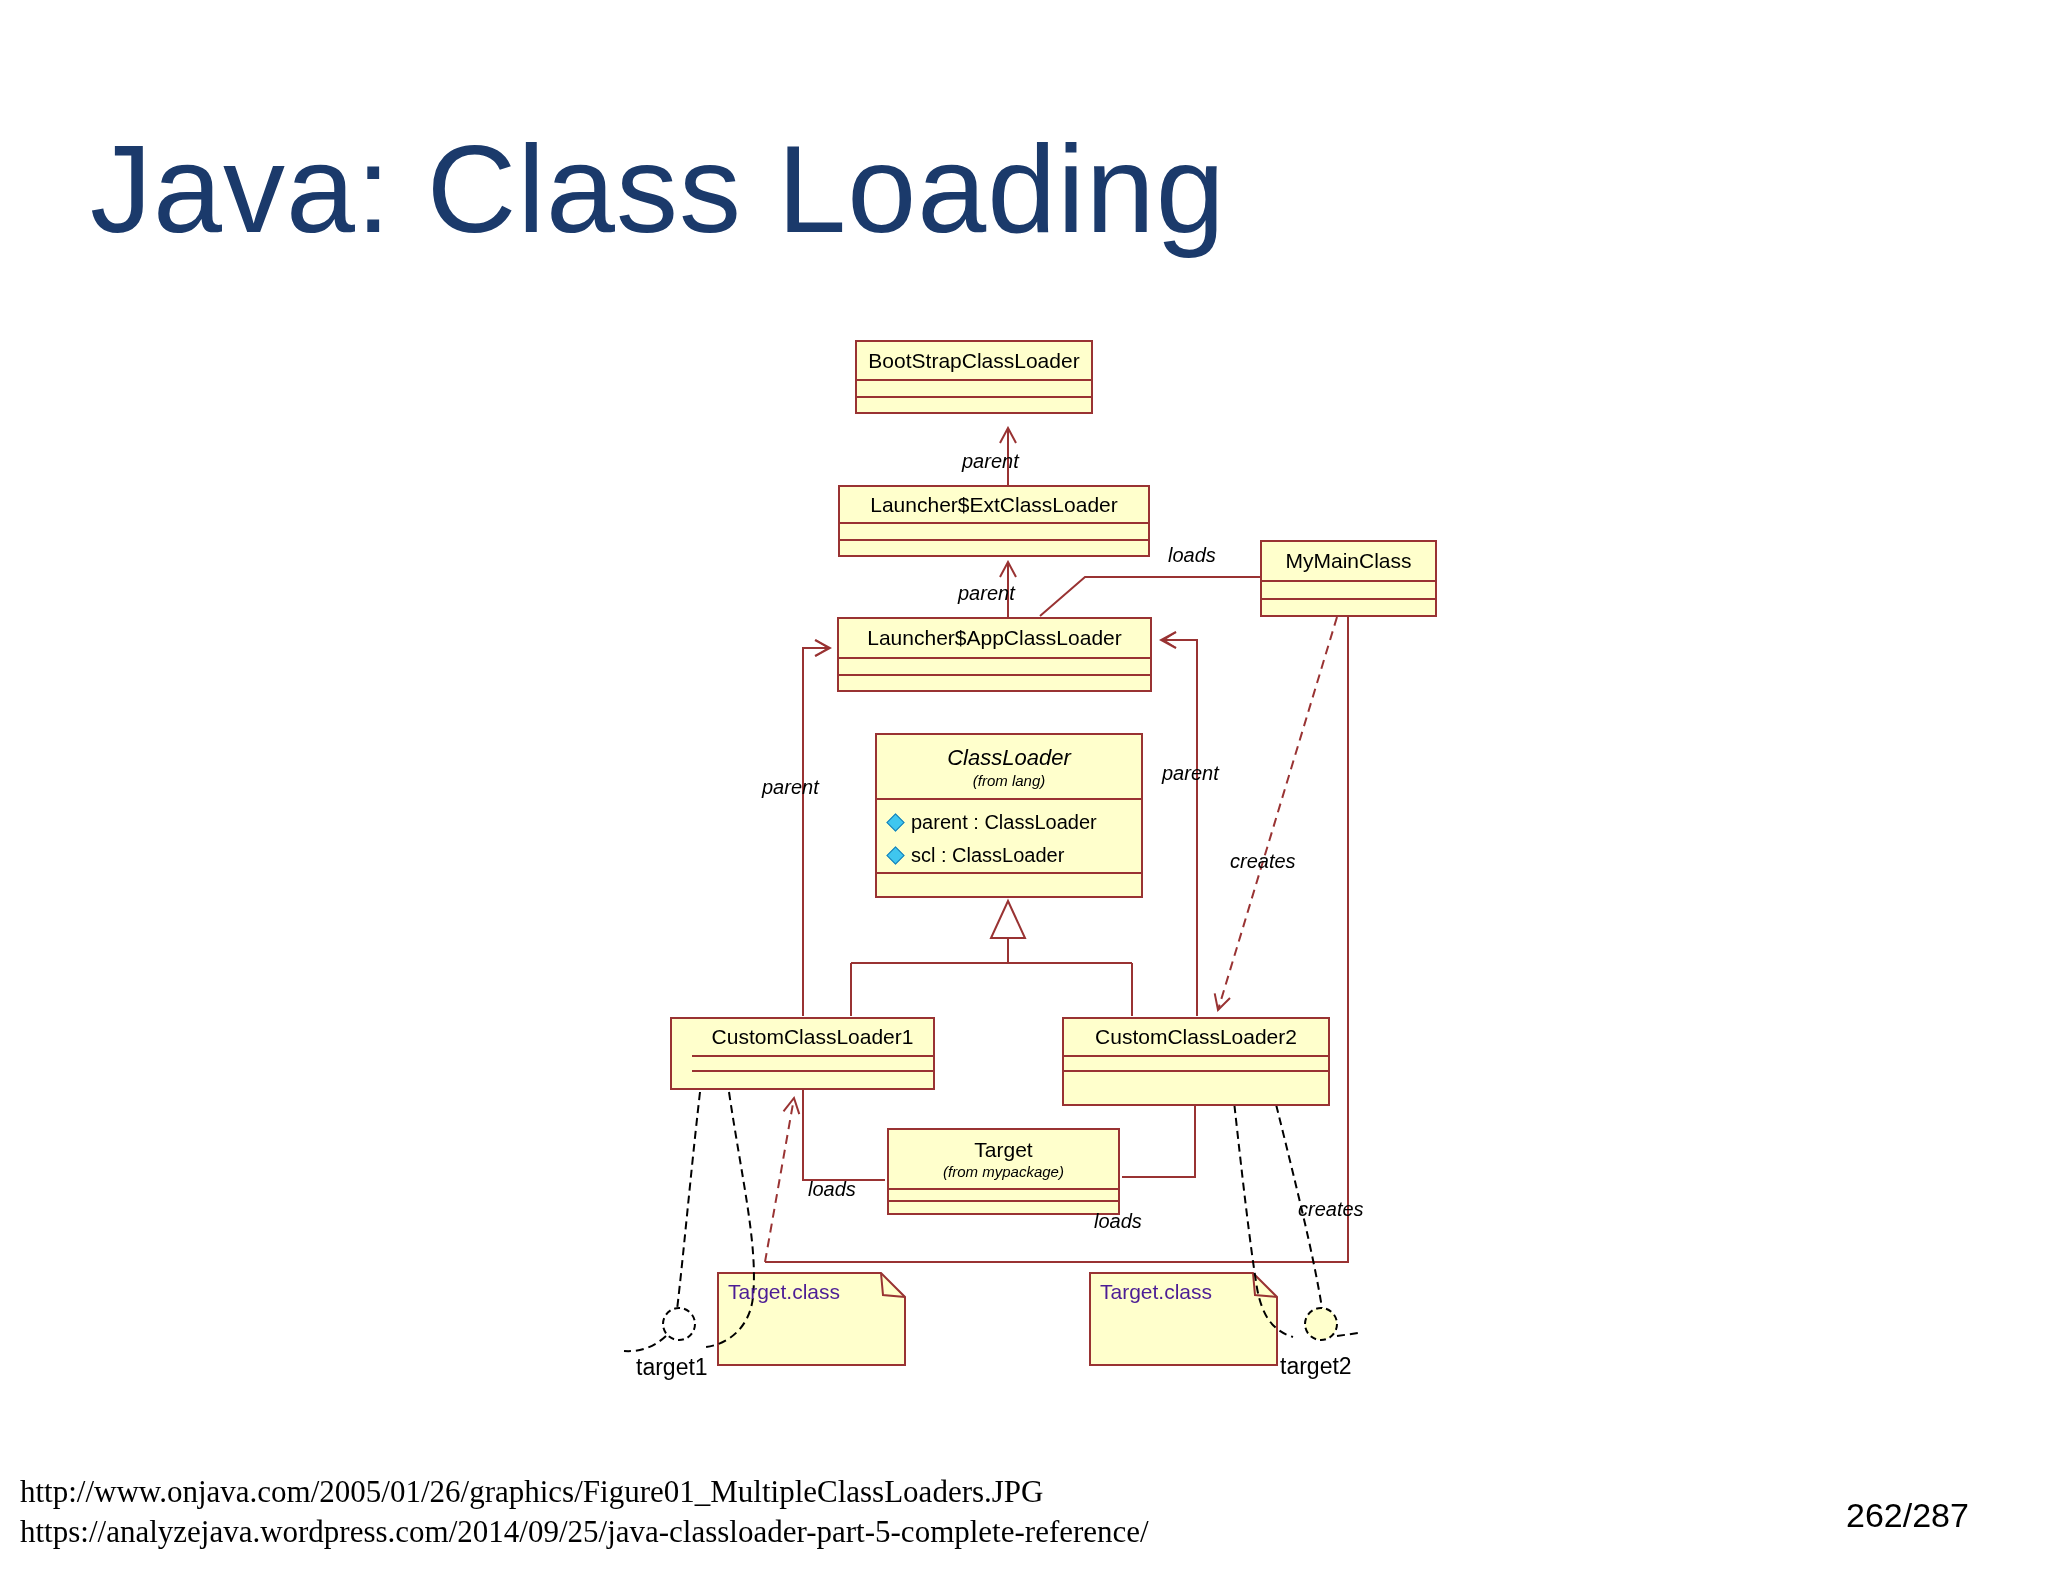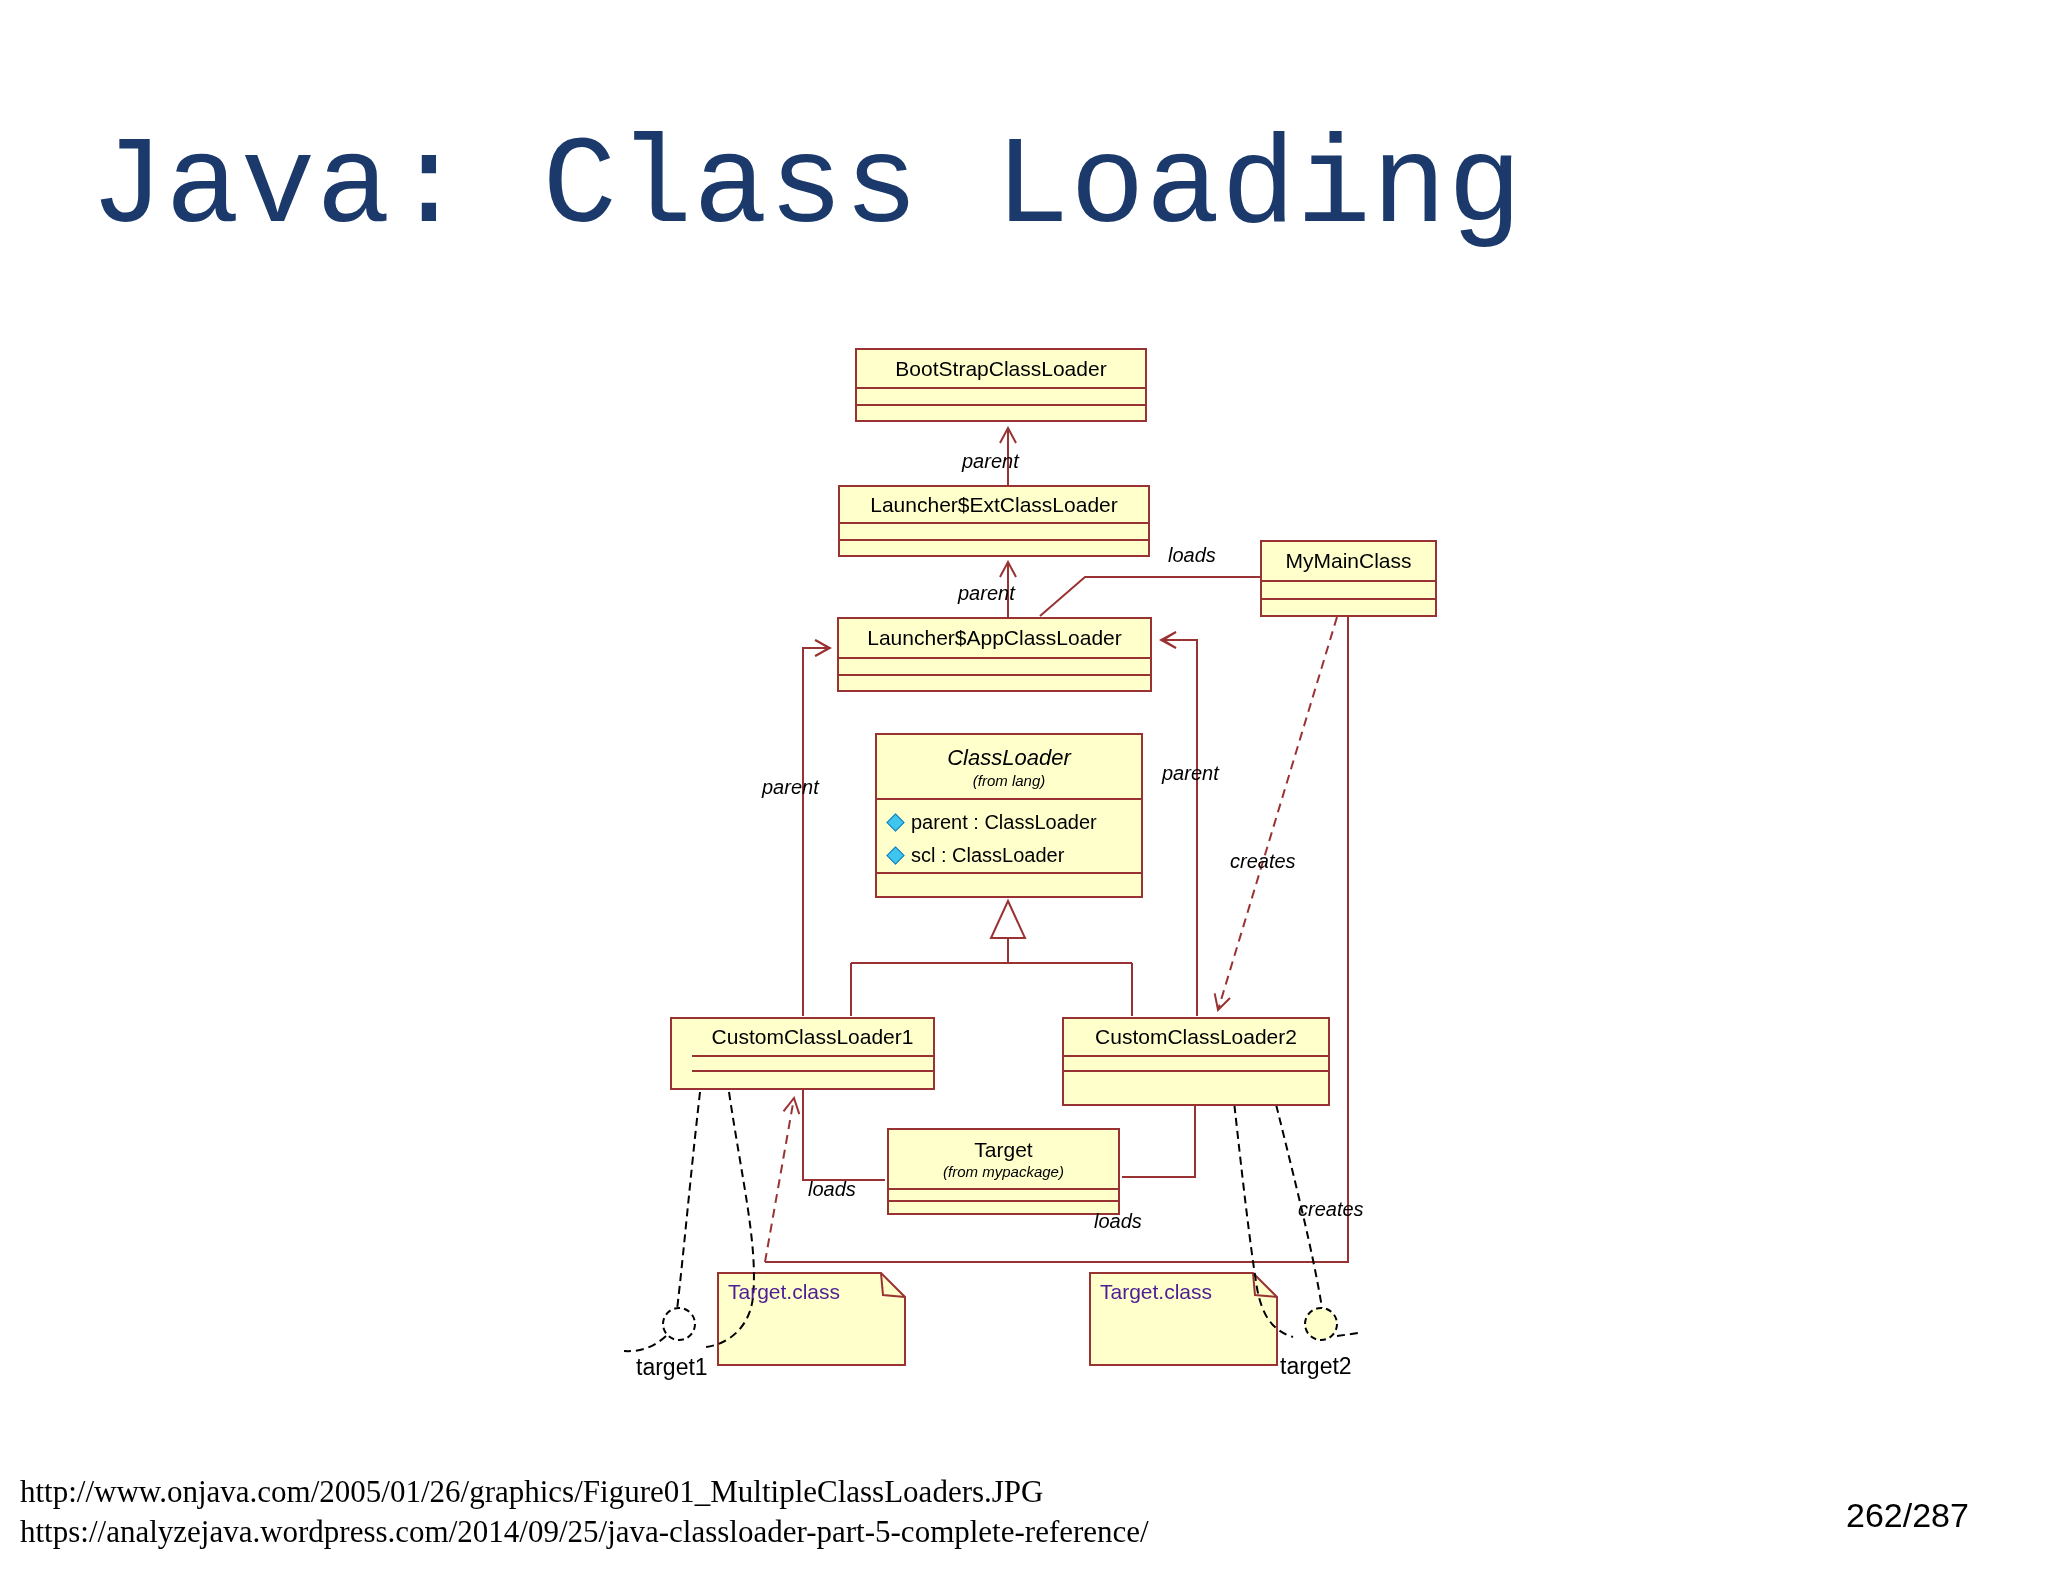--- a/index.html
+++ b/index.html
@@ -1,18 +1,18 @@
 <!DOCTYPE html>
 <html><head>
 <meta charset="utf-8">
 <style>
   html,body{margin:0;padding:0;background:#ffffff;}
   #slide{position:relative;width:2048px;height:1582px;background:#ffffff;overflow:hidden;
          font-family:"Liberation Sans",sans-serif;}
-  .slide-title{position:absolute;left:90px;top:118px;font-family:Liberation Mono, monospace;
+  .slide-title{position:absolute;left:90px;top:118px;font-family:Liberation Sans, sans-serif;
                font-size:124px;font-weight:400;color:#1B3A6B;letter-spacing:1px;white-space:nowrap;}
   svg.connectors{position:absolute;left:0;top:0;z-index:1;}
   .uml-box{position:absolute;z-index:2;background:#FFFFCC;border:2px solid #993333;
            box-sizing:border-box;display:flex;flex-direction:column;}
   .uml-name{border-bottom:2px solid #993333;display:flex;flex-direction:column;
             align-items:center;justify-content:center;font-size:21px;color:#000;}
   .uml-mid{border-bottom:2px solid #993333;}
   .uml-bot{flex:1;}
   .uml-stereo{font-size:15px;font-style:italic;margin-top:1px;}
   .uml-name .main-italic{font-style:italic;font-size:22px;}
@@ -74,21 +74,21 @@
     <path d="M666,1336 C653,1348 639,1352 624,1351" fill="none" stroke="#000000" stroke-width="2" stroke-dasharray="8,5"></path>
     <path d="M729,1092 C742,1180 758,1245 753,1297 C750,1327 728,1345 705,1347" fill="none" stroke="#000000" stroke-width="2" stroke-dasharray="8,5"></path>
     <path d="M1233,1092 C1242,1175 1250,1245 1257,1288 C1262,1316 1273,1331 1293,1337" fill="none" stroke="#000000" stroke-width="2" stroke-dasharray="8,5"></path>
     <path d="M1273,1092 C1296,1185 1313,1252 1322,1308" fill="none" stroke="#000000" stroke-width="2" stroke-dasharray="8,5"></path>
     <path d="M1337,1336 C1344,1335 1351,1334 1358,1333" fill="none" stroke="#000000" stroke-width="2" stroke-dasharray="8,5"></path>
 
     <circle cx="679" cy="1324" r="16" fill="#ffffff" stroke="#000000" stroke-width="2" stroke-dasharray="6,4"></circle>
     <circle cx="1321" cy="1324" r="16" fill="#FFFFCC" stroke="#000000" stroke-width="2" stroke-dasharray="6,4"></circle>
   </svg>
 
-  <div class="uml-box" style="left:855px;top:348px;width:292px;height:74px;">
+  <div class="uml-box" style="left:855px;top:340px;width:238px;height:74px;">
     <div class="uml-name" style="height:37px;">BootStrapClassLoader</div>
     <div class="uml-mid" style="height:15px;"></div>
     <div class="uml-bot"></div>
   </div>
 
   <div class="uml-box" style="left:838px;top:485px;width:312px;height:72px;">
     <div class="uml-name" style="height:35px;">Launcher$ExtClassLoader</div>
     <div class="uml-mid" style="height:15px;"></div>
     <div class="uml-bot"></div>
   </div>

